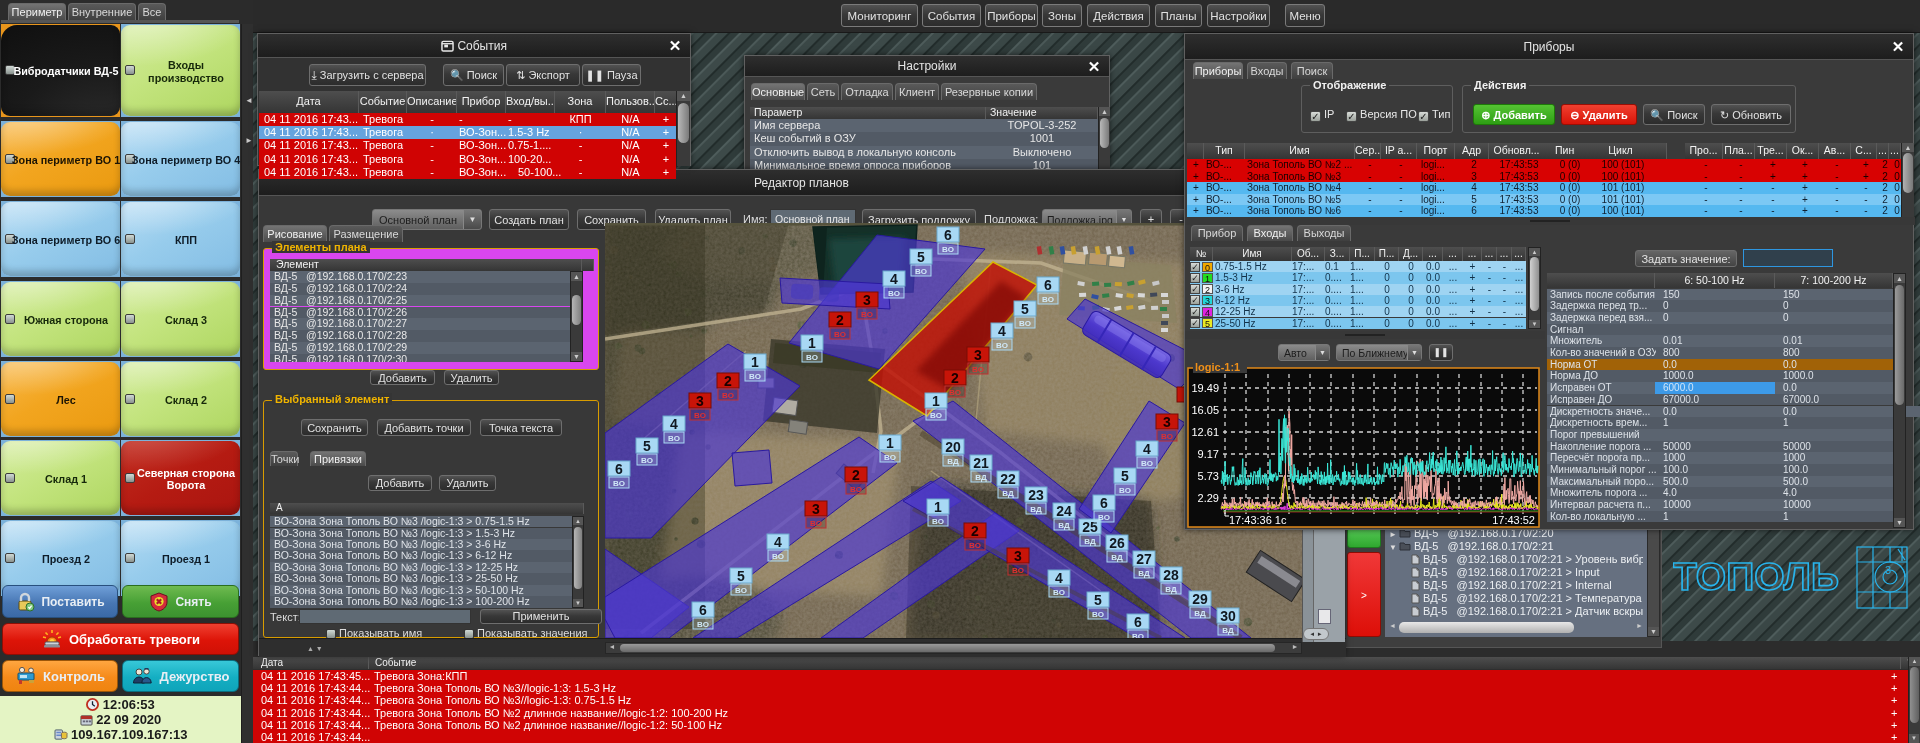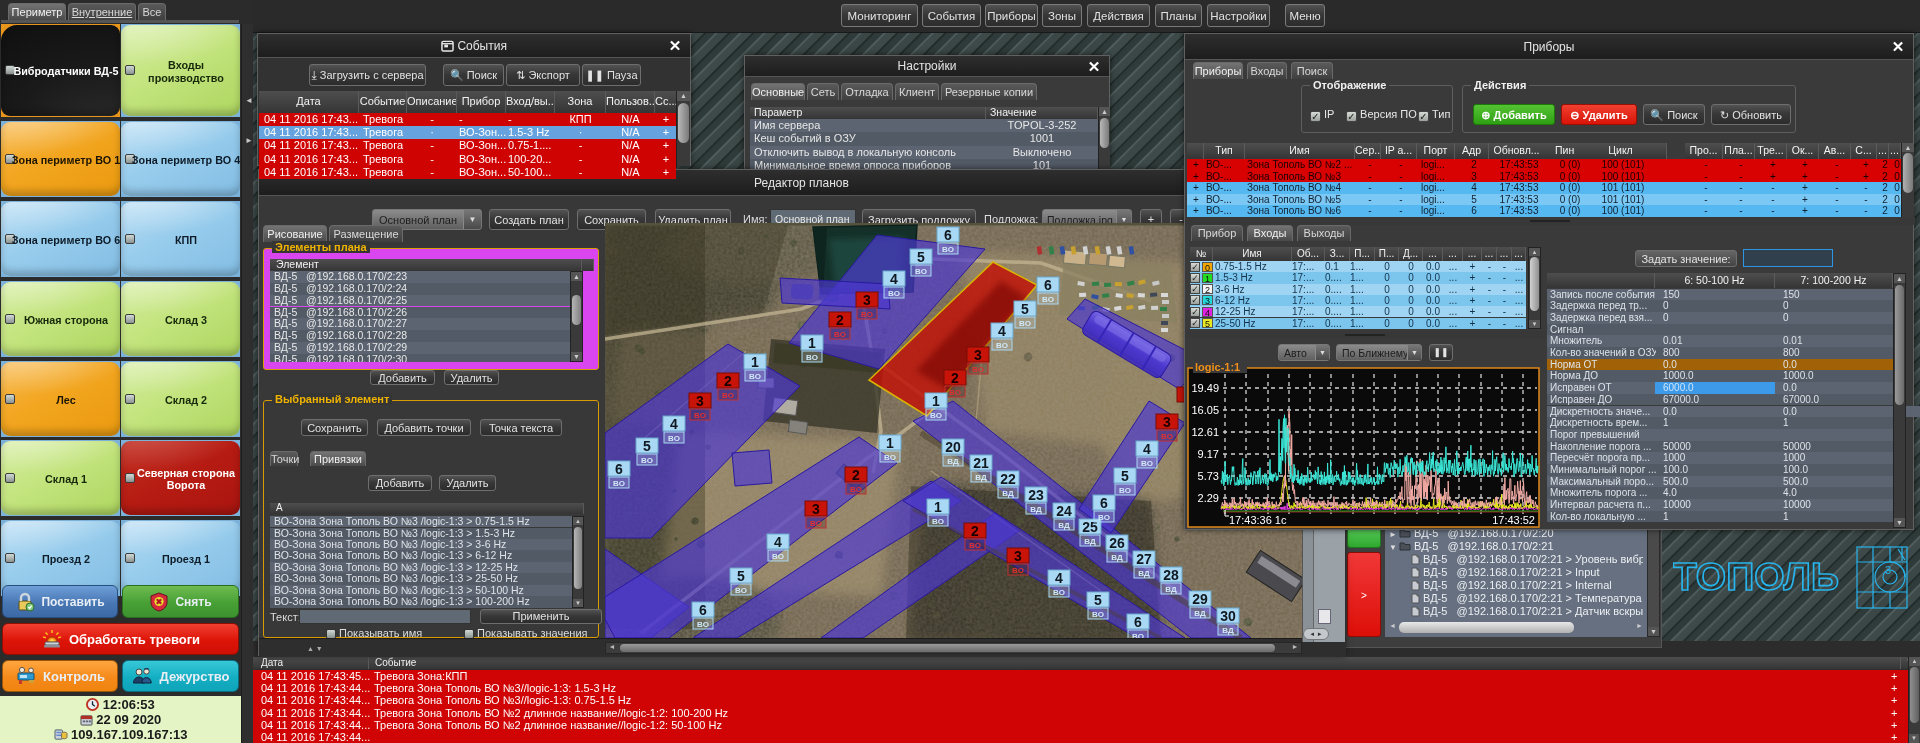--- a/index.html
+++ b/index.html
@@ -33,21 +33,21 @@
 <div class="btn" style="left:841px;top:4px;width:77px;height:23px;line-height:22px;z-index:2;border-color:#7a7a7a;font-size:11.5px;">Мониторинг</div>
 <div class="btn" style="left:922px;top:4px;width:59px;height:23px;line-height:22px;z-index:2;border-color:#7a7a7a;font-size:11.5px;">События</div>
 <div class="btn" style="left:985px;top:4px;width:53px;height:23px;line-height:22px;z-index:2;border-color:#7a7a7a;font-size:11.5px;">Приборы</div>
 <div class="btn" style="left:1042px;top:4px;width:40px;height:23px;line-height:22px;z-index:2;border-color:#7a7a7a;font-size:11.5px;">Зоны</div>
 <div class="btn" style="left:1087px;top:4px;width:63px;height:23px;line-height:22px;z-index:2;border-color:#7a7a7a;font-size:11.5px;">Действия</div>
 <div class="btn" style="left:1155px;top:4px;width:47px;height:23px;line-height:22px;z-index:2;border-color:#7a7a7a;font-size:11.5px;">Планы</div>
 <div class="btn" style="left:1207px;top:4px;width:63px;height:23px;line-height:22px;z-index:2;border-color:#7a7a7a;font-size:11.5px;">Настройки</div>
 <div class="btn" style="left:1285px;top:4px;width:40px;height:23px;line-height:22px;z-index:2;border-color:#7a7a7a;font-size:11.5px;">Меню</div>
 <div class="abs" style="left:0;top:0;width:253px;height:743px;background:#2b2b2b;z-index:5">
 <div class="tab act" style="left:8px;top:3px;width:58px;height:17px;line-height:16px;">Периметр</div>
-<div class="tab" style="left:68px;top:3px;width:68px;height:17px;line-height:16px;text-decoration:underline;">Внутренние</div>
+<div class="tab" style="left:68px;top:3px;width:68px;height:17px;line-height:16px;">Внутренние</div>
 <div class="tab" style="left:138px;top:3px;width:28px;height:17px;line-height:16px;">Все</div>
 <div class="abs" style="left:1px;top:20px;width:238px;height:3px;background:#555"></div>
 <div class="abs" style="left:1px;top:24px;width:119px;height:93px;background:#e8951c">
 <div class="abs" style="left:0px;top:1px;width:119px;height:91px;border-radius:16px 9px 9px 9px;background:radial-gradient(ellipse 135% 135% at 85% 120%, #2d2d2d 0%, #1a1a1a 55%, #111 100%);box-shadow:inset 0 -5px 7px rgba(0,0,0,.22);">
 <div class="abs" style="left:4px;top:40px;width:10px;height:10px;background:linear-gradient(#cfd8d4,#8a938f);border:1px solid #3c3c3c;border-radius:2px;"></div>
 <div class="abs" style="left:13px;top:0;width:104px;height:93px;display:flex;align-items:center;justify-content:center;color:#ffffff;font-weight:bold;font-size:10.8px;text-align:center;line-height:12.5px;white-space:nowrap;">Вибродатчики ВД-5</div>
 </div>
     </div>
 <div class="abs" style="left:121px;top:24px;width:119px;height:93px;background:#7cb2da">
 <div class="abs" style="left:0px;top:1px;width:119px;height:91px;border-radius:9px;background:radial-gradient(ellipse 150% 100% at 20% -15%, rgba(255,255,255,.5), rgba(255,255,255,0) 60%), linear-gradient(150deg,#d3ec9c 0%,#c3e47e 45%,#aed660 100%);box-shadow:inset 0 -5px 7px rgba(0,0,0,.22);">
@@ -265,21 +265,21 @@
 <div class="abs cell" style="left:249px;width:47px;text-align:left;">100-20...</div>
 <div class="abs cell" style="left:296px;width:51px;text-align:center;">-</div>
 <div class="abs cell" style="left:347px;width:49px;text-align:center;">N/A</div>
 <div class="abs cell" style="left:396px;width:22px;text-align:center;">+</div>
 </div>
 <div class="abs" style="left:1px;top:131.8px;width:417px;height:13.2px;background:#d00303;color:#fff;font-size:11px;line-height:13.2px;overflow:hidden;">
 <div class="abs cell" style="left:5px;width:95px;text-align:left;">04 11 2016 17:43...</div>
 <div class="abs cell" style="left:100px;width:48px;text-align:center;">Тревога</div>
 <div class="abs cell" style="left:148px;width:50px;text-align:center;">-</div>
 <div class="abs cell" style="left:200px;width:47px;text-align:left;">ВО-Зон...</div>
-<div class="abs cell" style="left:249px;width:47px;text-align:left;">50-100...</div>
+<div class="abs cell" style="left:259px;width:47px;text-align:left;">50-100...</div>
 <div class="abs cell" style="left:296px;width:51px;text-align:center;">-</div>
 <div class="abs cell" style="left:347px;width:49px;text-align:center;">N/A</div>
 <div class="abs cell" style="left:396px;width:22px;text-align:center;">+</div>
 </div>
 <div class="abs" style="left:418px;top:57px;width:14px;height:75px;background:#3a3a3a;border-left:1px solid #222;">
       <div style="height:10px;background:#555;color:#ccc;font-size:7px;text-align:center;line-height:10px;">▲</div>
       <div style="margin:2px 1px;height:40px;background:linear-gradient(90deg,#b8b8b8,#7a7a7a);border-radius:6px;"></div>
     </div>
 </div>
 <div class="win" style="left:744px;top:55px;width:366px;height:117px;background:#3a3a3a;z-index:7">

